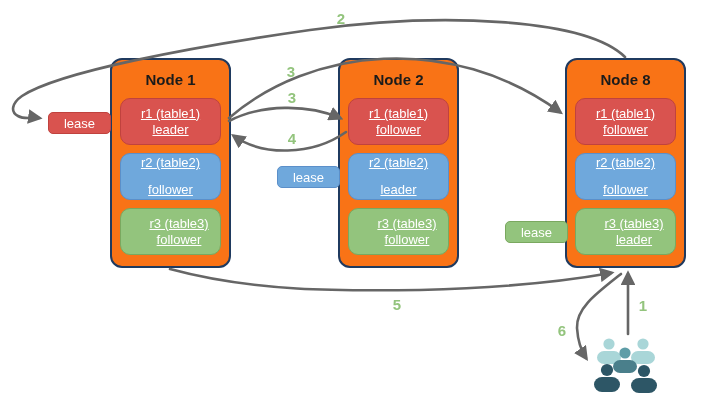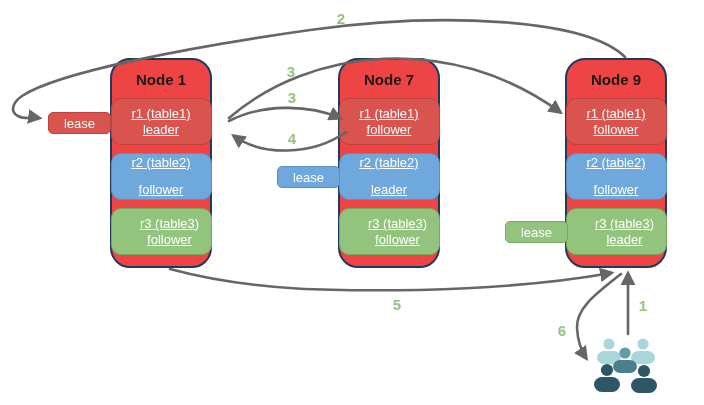--- a/index.html
+++ b/index.html
@@ -4,22 +4,22 @@
 <style>
   html,body{margin:0;padding:0;}
   body{
     width:704px;height:405px;position:relative;background:#ffffff;
     font-family:"Liberation Sans","DejaVu Sans",sans-serif;overflow:hidden;
   }
   .canvas{position:absolute;inset:0;width:704px;height:405px;}
 
   
   .node{
-    position:absolute;top:58px;width:102px;height:210px;
-    background:#ef4444;border:2px solid #1f3a5f;border-radius:20px;
+    position:absolute;top:58px;width:121px;height:210px;
+    background:#f97316;border:2px solid #1f3a5f;border-radius:12px;
     box-sizing:border-box;display:flex;flex-direction:column;align-items:center;
     padding:10px 0 0 0;z-index:2;
   }
   .node-title{font-size:15px;font-weight:bold;color:#1b1b1b;height:20px;line-height:20px;margin-bottom:8px;}
   .replica{
     width:101px;height:47px;border-radius:10px;margin-bottom:8px;
     box-sizing:border-box;border:1.5px solid transparent;
     display:flex;flex-direction:column;align-items:center;justify-content:center;
     color:#ffffff;font-size:13px;line-height:16px;text-align:center;text-decoration:underline;
   }
@@ -66,37 +66,37 @@
       <div>r2 (table2)</div>
       <div>follower</div>
     </div>
     <div class="replica c-green">
       <div>r3 (table3)</div>
       <div>follower</div>
     </div>
   </div>
 
   <div class="node" style="left:338px">
-    <div class="node-title">Node 7</div>
+    <div class="node-title">Node 2</div>
     <div class="replica c-red">
       <div>r1 (table1)</div>
       <div>follower</div>
     </div>
     <div class="replica c-blue">
       <div>r2 (table2)</div>
       <div>leader</div>
     </div>
     <div class="replica c-green">
       <div>r3 (table3)</div>
       <div>follower</div>
     </div>
   </div>
 
   <div class="node" style="left:565px">
-    <div class="node-title">Node 9</div>
+    <div class="node-title">Node 8</div>
     <div class="replica c-red">
       <div>r1 (table1)</div>
       <div>follower</div>
     </div>
     <div class="replica c-blue">
       <div>r2 (table2)</div>
       <div>follower</div>
     </div>
     <div class="replica c-green">
       <div>r3 (table3)</div>

